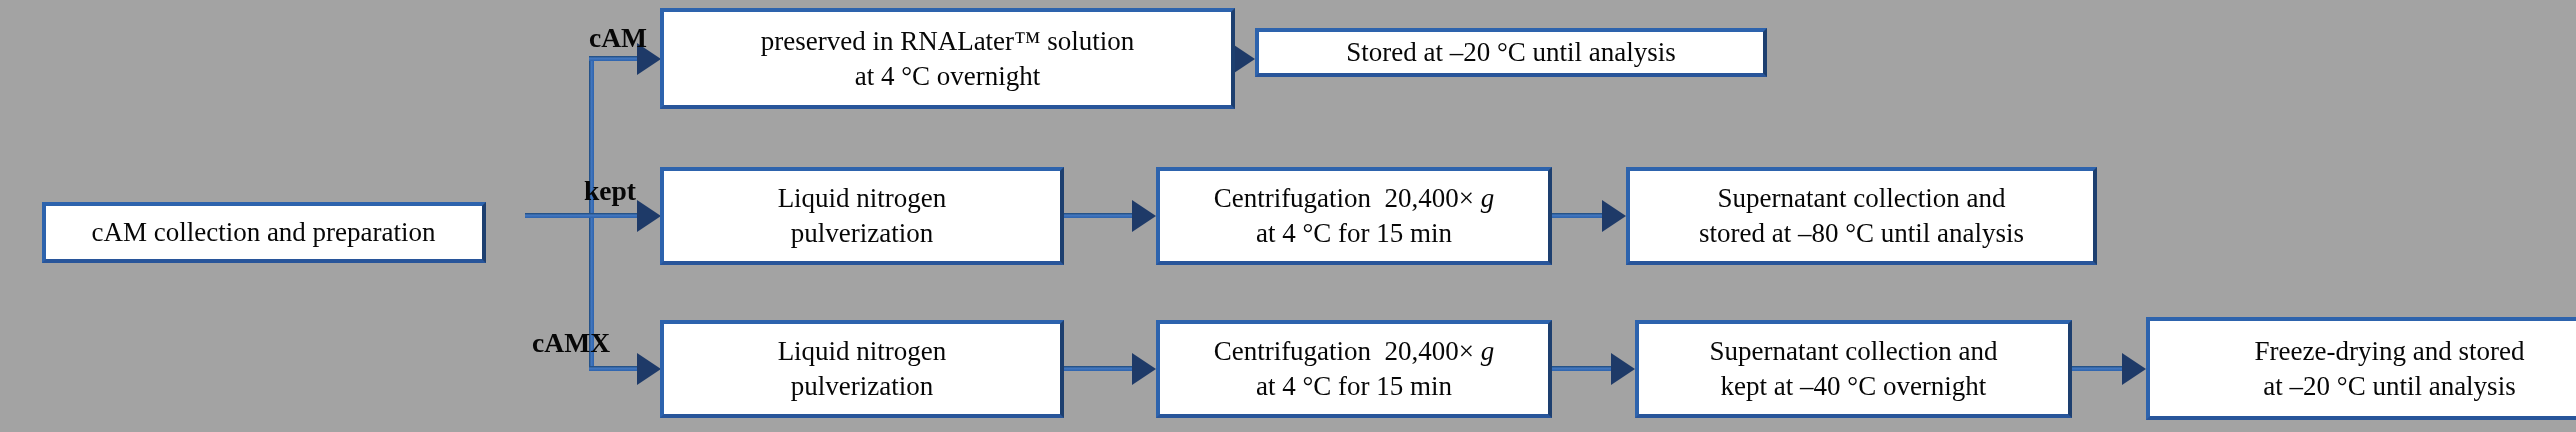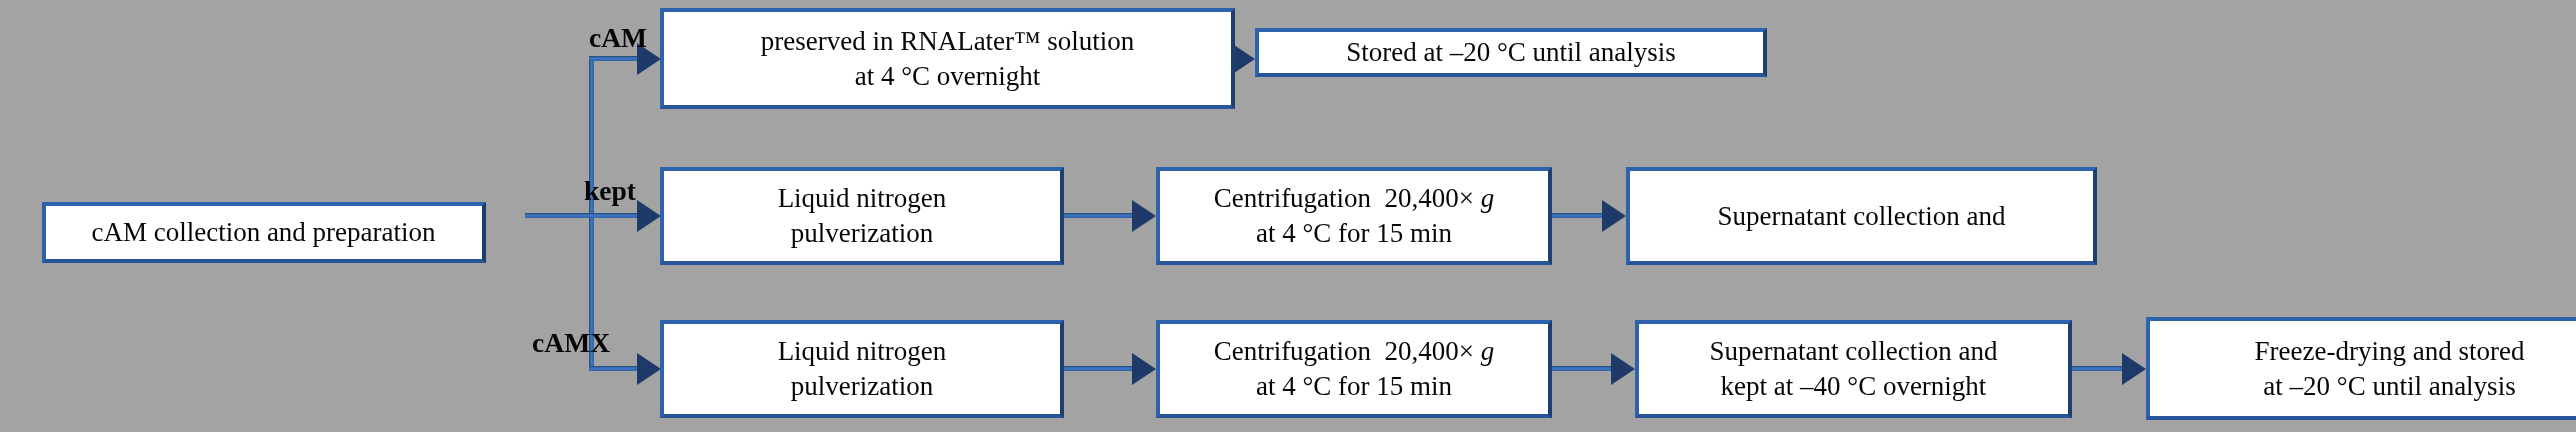--- a/index.html
+++ b/index.html
@@ -131,21 +131,21 @@
     <span>Stored at –20 °C until analysis</span>
   </div>
 
   <div class="fbox b2a">
     <span><span>Liquid nitrogen</span><br><span>pulverization</span></span>
   </div>
   <div class="fbox b2b">
     <span><span>Centrifugation  20,400× </span><em>g</em><br><span>at 4 °C for 15 min</span></span>
   </div>
   <div class="fbox b2c">
-    <span><span>Supernatant collection and</span><br></span>
+    <span><span>Supernatant collection and</span><br><span>stored at –80 °C until analysis</span></span>
   </div>
 
   <div class="fbox b3a">
     <span><span>Liquid nitrogen</span><br><span>pulverization</span></span>
   </div>
   <div class="fbox b3b">
     <span><span>Centrifugation  20,400× </span><em>g</em><br><span>at 4 °C for 15 min</span></span>
   </div>
   <div class="fbox b3c">
     <span><span>Supernatant collection and</span><br><span>kept at –40 °C overnight</span></span>

